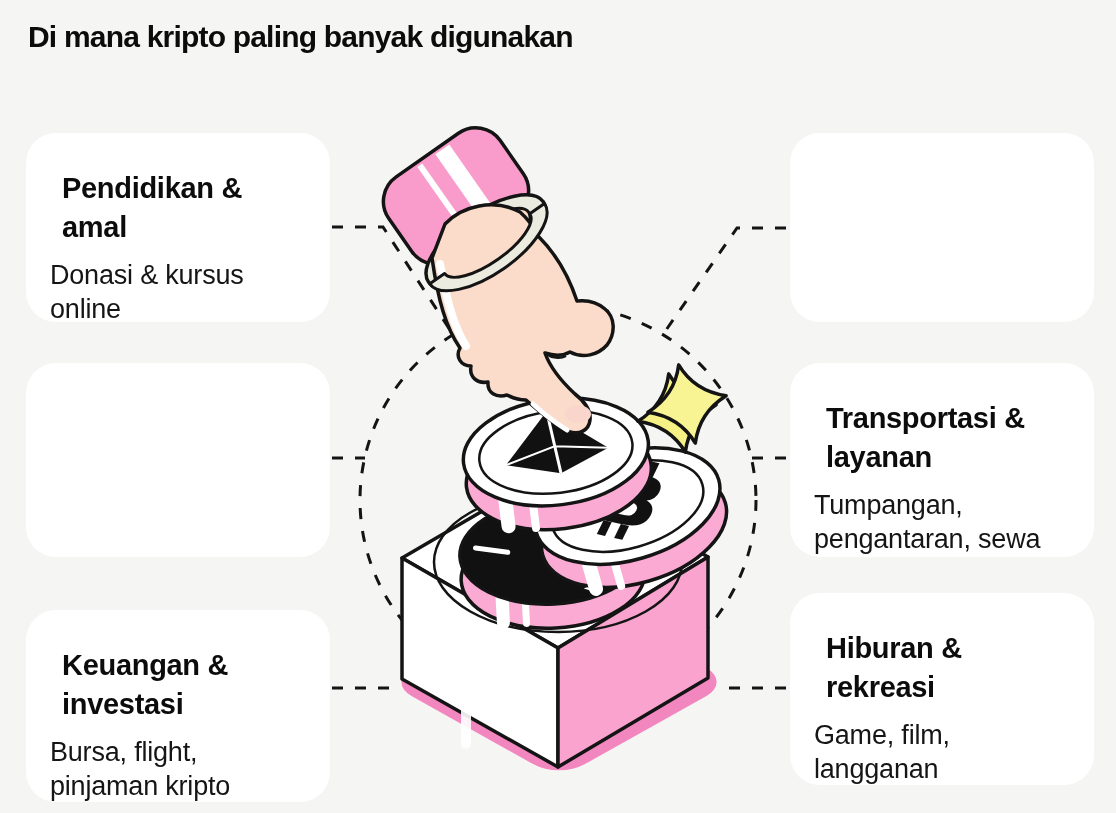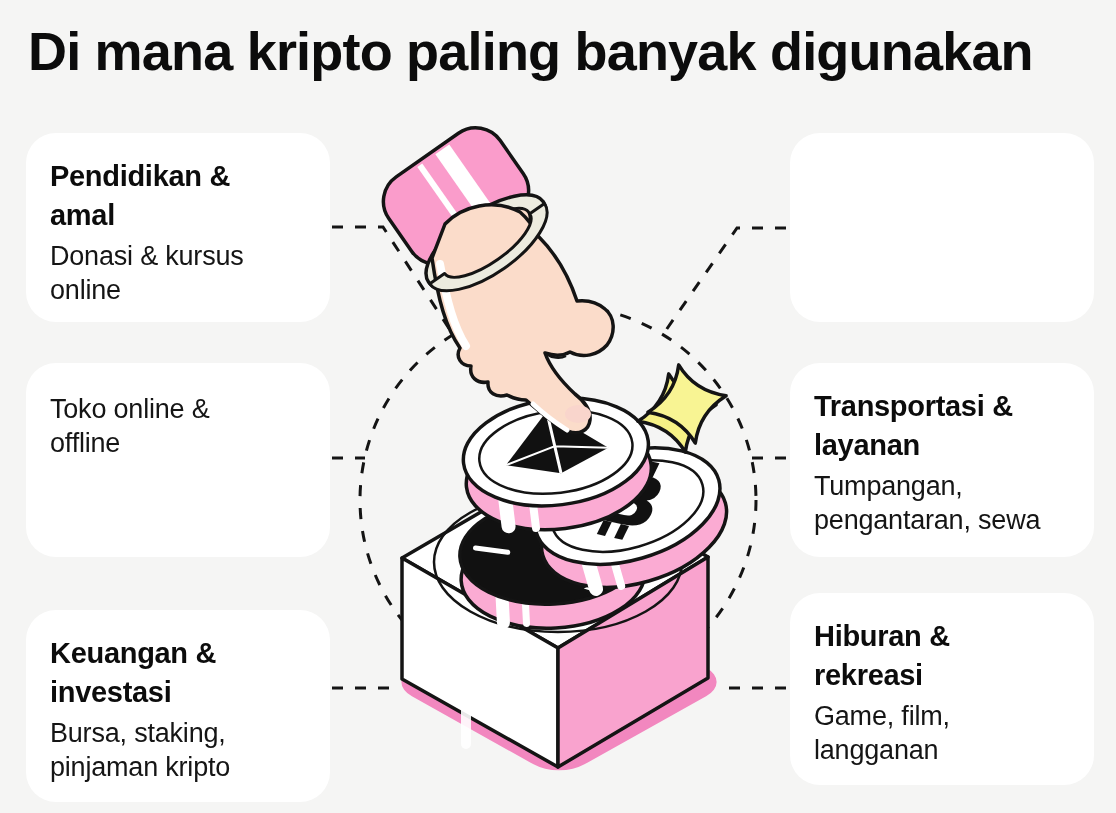--- a/index.html
+++ b/index.html
@@ -4,25 +4,25 @@
 <style>
   :root{
     --background:#F5F5F4; --card:#FFFFFF; --ink:#141414; --title_color:#0C0C0C;
     --text_color:#151515; --pink:#FBABD3; --box_pink:#F9A3CE; --pink_deep:#F287BF;
     --skin:#FBDCCA; --sleeve_pink:#FA9CCB; --bracelet:#ECEBDF; --yellow:#F6F185;
     --yellow_light:#F8F493; --coin_black:#111111; --blush:#F9D5CC;
   }
   html,body{margin:0;padding:0;}
   body{background:#e9e9e9;font-family:"Liberation Sans","DejaVu Sans",sans-serif;}
   .stage{position:relative;width:1116px;height:813px;background:var(--background);overflow:hidden;}
-  .page-title{position:absolute;left:28px;top:20px;margin:0;font-size:54px;font-weight:700;
+  .page-title{position:absolute;left:28px;top:20px;margin:0;font-size:30px;font-weight:700;
     letter-spacing:-0.8px;color:var(--title_color);line-height:1.15;text-align:right;}
   .card{position:absolute;width:304px;background:var(--card);border-radius:30px;
     padding:24px 24px;box-sizing:border-box;}
-  .card h2{margin:0;font-size:29px;font-weight:700;line-height:1.33;color:var(--title_color);
+  .card h2{margin:12px;font-size:29px;font-weight:700;line-height:1.33;color:var(--title_color);
     white-space:pre-line;letter-spacing:-0.3px;}
   .card p{margin:5px 0 0;font-size:27px;line-height:1.27;color:var(--text_color);
     white-space:pre-line;letter-spacing:-0.2px;}
   .c1{left:26px;top:133px;height:189px;}
   .c2{left:26px;top:363px;height:194px;}
   .c3{left:26px;top:610px;height:192px;}
   .c4{left:790px;top:133px;height:189px;}
   .c5{left:790px;top:363px;height:194px;}
   .c6{left:790px;top:593px;height:192px;}
   svg.illu{position:absolute;left:0;top:0;width:1116px;height:813px;pointer-events:none;}
@@ -157,27 +157,25 @@
     </g>
   </svg>
 
   <div class="card c1">
     <h2>Pendidikan &amp;
 amal</h2>
     <p>Donasi &amp; kursus
 online</p>
   </div>
   <div class="card c2">
-    <p>Toko online &amp;
-offline</p>
   </div>
   <div class="card c3">
     <h2>Keuangan &amp;
 investasi</h2>
-    <p>Bursa, staking,
+    <p>Bursa, flight,
 pinjaman kripto</p>
   </div>
   <div class="card c4">
   </div>
   <div class="card c5">
     <h2>Transportasi &amp;
 layanan</h2>
     <p>Tumpangan,
 pengantaran, sewa</p>
   </div>

